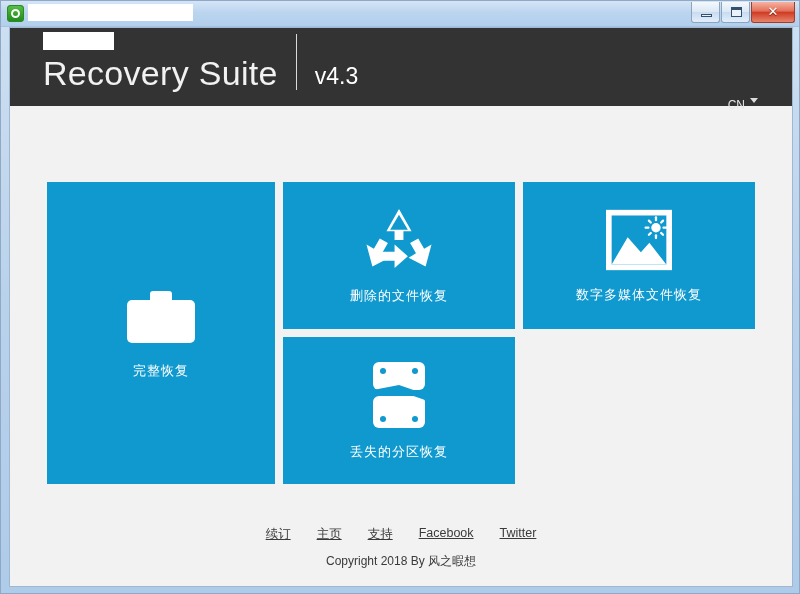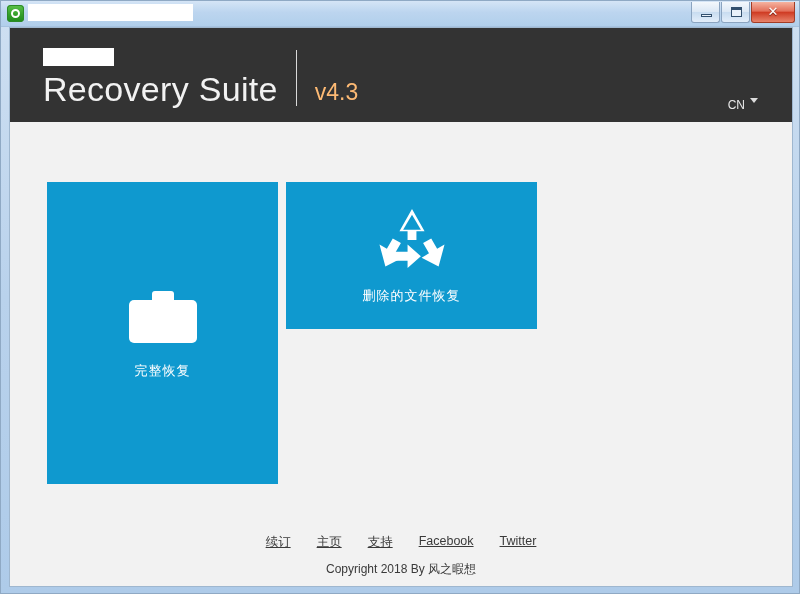--- a/index.html
+++ b/index.html
@@ -113,21 +113,21 @@
     height: 560px;
     box-sizing: border-box;
     background: #f2f2f2;
     border: 1px solid #9fb7cf;
     overflow: hidden;
   }
 
   
   .app-header {
     position: relative;
-    height: 94px;
+    height: 78px;
     background: #333333;
   }
   .brand {
     position: absolute;
     left: 33px;
     bottom: 14px;
     display: flex;
     align-items: flex-end;
   }
   .brand-left {
@@ -150,21 +150,21 @@
     line-height: 38px;
     white-space: nowrap;
   }
   .brand-divider {
     width: 1px;
     height: 56px;
     background: #d9d9d9;
     margin-bottom: 2px;
   }
   .brand-version {
-    color: #fdba74;
+    color: #ffffff;
     font-size: 23px;
     font-weight: 400;
     margin-left: 18px;
     margin-bottom: 3px;
     line-height: 26px;
     white-space: nowrap;
   }
   .lang-select {
     position: absolute;
     right: 34px;
@@ -205,21 +205,21 @@
   .tile-big {
     width: 231px;
     height: 302px;
   }
   .tile-col {
     display: flex;
     flex-direction: column;
     gap: 8px;
   }
   .tile-small {
-    width: 251px;
+    width: 232px;
     height: 147px;
   }
   .tile-icon {
     display: flex;
     align-items: center;
     justify-content: center;
   }
   .tile-label {
     color: #ffffff;
     font-size: 13px;
@@ -229,21 +229,21 @@
   }
   .tile-big .tile-label {
     margin-top: 13px;
   }
 
   
   .footer {
     position: absolute;
     left: 0;
     right: 0;
-    bottom: 8px;
+    bottom: 16px;
     text-align: center;
   }
   .footer-links {
     display: flex;
     justify-content: center;
     gap: 26px;
     margin-bottom: 10px;
   }
   .footer-link {
     color: #3a3a3a;
@@ -321,25 +321,60 @@
                 <path d="M32 72 h36 v12 h-36 z" opacity="0"></path>
                 <path d="M24 62 L44 62 L44 52 L62 68 L44 84 L44 74 L24 74 Z"></path>
                 <path d="M76 62 L56 62 L56 52 L38 68 L56 84 L56 74 L76 74 Z" opacity="0"></path>
                 <path d="M76 30 L66 48 L58 43 L50 56 L66 66 L84 36 Z" opacity="0"></path>
               </g>
             </svg>
           </div>
           <div class="tile-label">删除的文件恢复</div>
         </div>
 
+        <div class="tile tile-small">
+          <div class="tile-icon">
+            <svg width="58" height="70" viewBox="0 0 58 70" aria-hidden="true">
+              <rect x="3" y="2" width="52" height="28" rx="6" fill="#ffffff"></rect>
+              <rect x="3" y="36" width="52" height="32" rx="6" fill="#ffffff"></rect>
+              <path d="M3 30 L29 25 L55 34 L55 40 L29 31 L3 36 Z" fill="#0f99cf"></path>
+              <circle cx="13" cy="11" r="3" fill="#0f99cf"></circle>
+              <circle cx="45" cy="11" r="3" fill="#0f99cf"></circle>
+              <circle cx="13" cy="59" r="3" fill="#0f99cf"></circle>
+              <circle cx="45" cy="59" r="3" fill="#0f99cf"></circle>
+            </svg>
+          </div>
+          <div class="tile-label">丢失的分区恢复</div>
+        </div>
 
       </div>
 
       <div class="tile-col">
 
+        <div class="tile tile-small">
+          <div class="tile-icon">
+            <svg width="70" height="66" viewBox="0 0 74 70" aria-hidden="true">
+              <rect x="2" y="3" width="70" height="64" fill="#ffffff"></rect>
+              <rect x="8" y="9" width="58" height="52" fill="#0f99cf"></rect>
+              <circle cx="55" cy="22" r="5" fill="#ffffff"></circle>
+              <g stroke="#ffffff" stroke-width="2.4" stroke-linecap="round">
+                <line x1="55" y1="11" x2="55" y2="14"></line>
+                <line x1="55" y1="30" x2="55" y2="33"></line>
+                <line x1="44" y1="22" x2="47" y2="22"></line>
+                <line x1="63" y1="22" x2="66" y2="22"></line>
+                <line x1="47.5" y1="14.5" x2="49.5" y2="16.5"></line>
+                <line x1="60.5" y1="27.5" x2="62.5" y2="29.5"></line>
+                <line x1="62.5" y1="14.5" x2="60.5" y2="16.5"></line>
+                <line x1="49.5" y1="27.5" x2="47.5" y2="29.5"></line>
+              </g>
+              <path d="M8 61 L25 32 L39 48 L48 38 L66 61 Z" fill="#ffffff"></path>
+            </svg>
+          </div>
+          <div class="tile-label">数字多媒体文件恢复</div>
+        </div>
 
 
       </div>
     </div>
 
     <div class="footer">
       <div class="footer-links">
         <span class="footer-link">续订</span>
         <span class="footer-link">主页</span>
         <span class="footer-link">支持</span>

